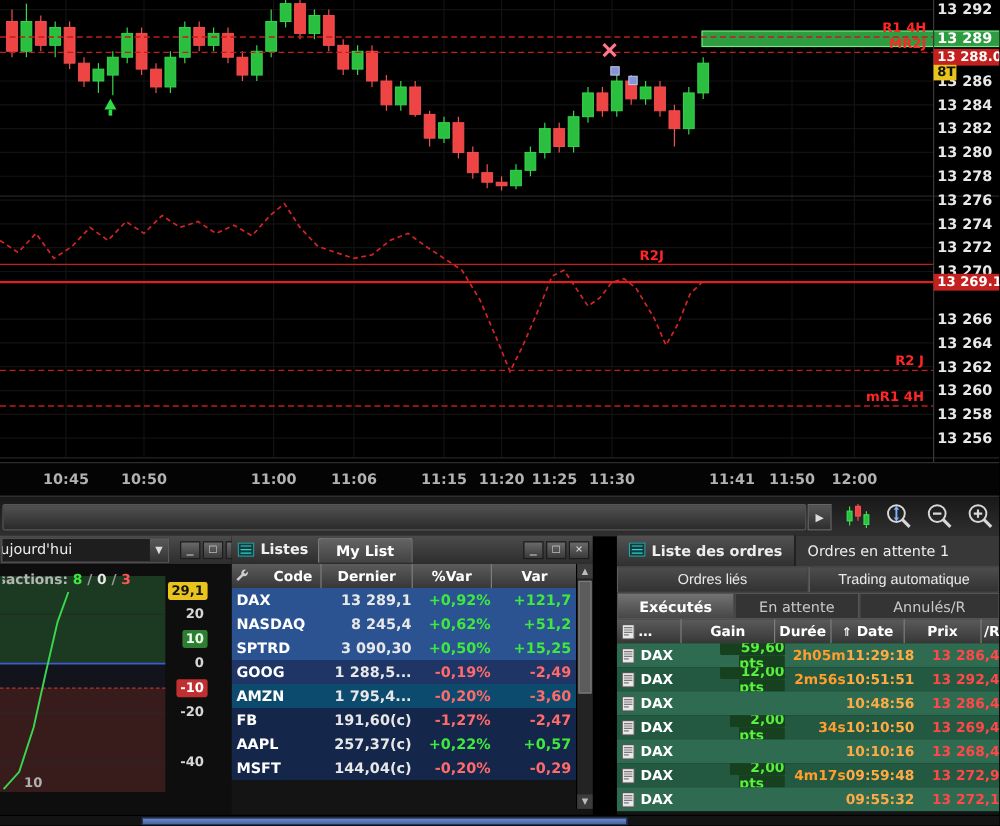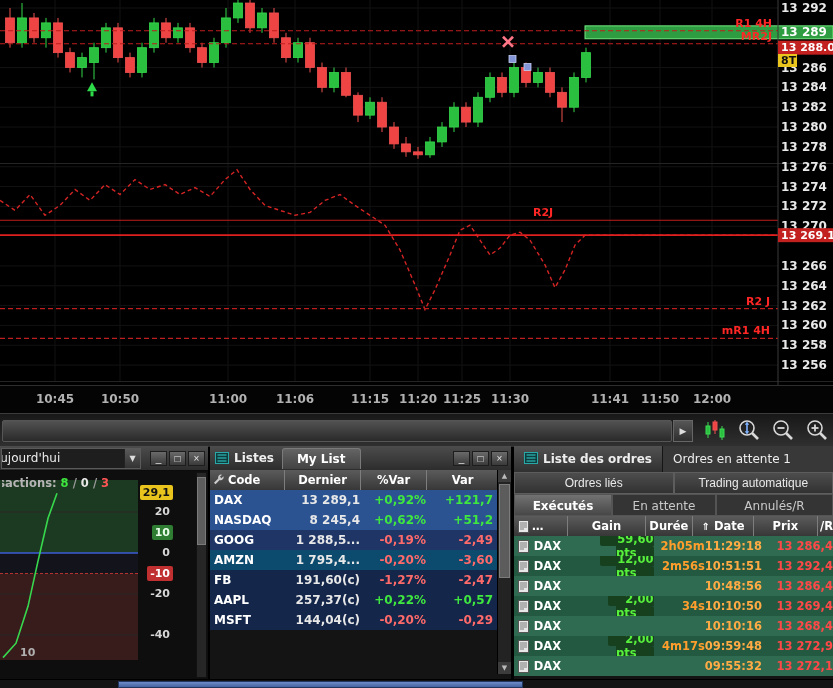--- a/index.html
+++ b/index.html
@@ -21,21 +21,21 @@
   #tb-track{position:absolute;left:2px;top:6px;width:668px;height:20px;border:1px solid #565656;border-radius:2px;
             background:linear-gradient(#525252,#2a2a2a);}
   #tb-arrow{position:absolute;left:673px;top:6px;width:20px;height:22px;background:linear-gradient(#565656,#2e2e2e);
             border:1px solid #666;color:#ddd;font-size:9px;text-align:center;line-height:20px;padding:0;}
   #tb-icons{position:absolute;right:3px;top:3px;display:flex;gap:7px;}
   .tb-btn{width:27px;height:27px;background:transparent;border:0;padding:1px;cursor:pointer;}
 
   
   .panel{position:absolute;top:446px;height:242px;background:#141414;overflow:hidden;}
   #perf-panel{left:0;width:208px;}
-  #lists-panel{left:210px;width:301px;}
+  #lists-panel{left:193px;width:301px;}
   #orders-panel{left:514px;width:319px;}
   .p-header{position:absolute;left:0;top:0;right:0;height:24px;background:linear-gradient(#4c4c4c,#2d2d2d);
             border-bottom:1px solid #0c0c0c;display:flex;align-items:center;}
   .p-title{font-size:12px;font-weight:700;color:#f0f0f0;margin-left:5px;}
   .win-btns{margin-left:auto;display:flex;gap:2px;margin-right:3px;}
   .wbtn{width:17px;height:15px;background:linear-gradient(#6a6a6a,#3a3a3a);border:1px solid #1d1d1d;color:#e4e4e4;
         font-size:10px;line-height:11px;text-align:center;padding:0;}
 
   
   #perf-panel{background:#0e0e0e;}
@@ -402,21 +402,21 @@
       </span>
       <span class="p-title">Listes</span>
       <span class="tab">My List</span>
       <div class="win-btns">
         <button class="wbtn">_</button>
         <button class="wbtn">□</button>
         <button class="wbtn">×</button>
       </div>
     </div>
     <div id="lists-head">
-        <span class="hc" style="width: 74px; text-align: left;"><span style="padding-left:3px;display:inline-flex;align-items:center;gap:3px">
+        <span class="hc" style="width: 74px; text-align: left;"><span style="padding-left:3px;display:inline-flex;align-items:center;gap:20px">
             <svg width="12" height="12" viewBox="0 0 12 12">
               <path d="M10.5 2.2 8.4 4.3 6.9 2.8 9 0.7 A3 3 0 0 0 5.2 4.5 L1 8.7 2.5 10.2 6.7 6 A3 3 0 0 0 10.5 2.2 Z" fill="#cdcdcd"></path>
             </svg>
             <span>Code</span>
           </span></span>
         <span class="hc" style="width: 76px; text-align: center;">Dernier</span>
         <span class="hc" style="width: 66px; text-align: center;">%Var</span>
         <span class="hc" style="width: 72px; text-align: center;">Var</span>
       </div>
     <div id="lists-rows">
@@ -424,20 +424,26 @@
           <span class="l-code">DAX</span>
           <span class="l-last">13 289,1</span>
           <span class="l-pct up">+0,92%</span>
           <span class="l-var up">+121,7</span>
         </div>
         <div class="l-row" style="background: rgb(43, 83, 146);">
           <span class="l-code">NASDAQ</span>
           <span class="l-last">8 245,4</span>
           <span class="l-pct up">+0,62%</span>
           <span class="l-var up">+51,2</span>
+        </div>
+        <div class="l-row" style="background: rgb(43, 83, 146);">
+          <span class="l-code">SPTRD</span>
+          <span class="l-last">3 090,30</span>
+          <span class="l-pct up">+0,50%</span>
+          <span class="l-var up">+15,25</span>
         </div>
         <div class="l-row" style="background: rgb(30, 53, 102);">
           <span class="l-code">GOOG</span>
           <span class="l-last">1 288,5...</span>
           <span class="l-pct down">-0,19%</span>
           <span class="l-var down">-2,49</span>
         </div>
         <div class="l-row" style="background: #0c4a6e;">
           <span class="l-code">AMZN</span>
           <span class="l-last">1 795,4...</span>

